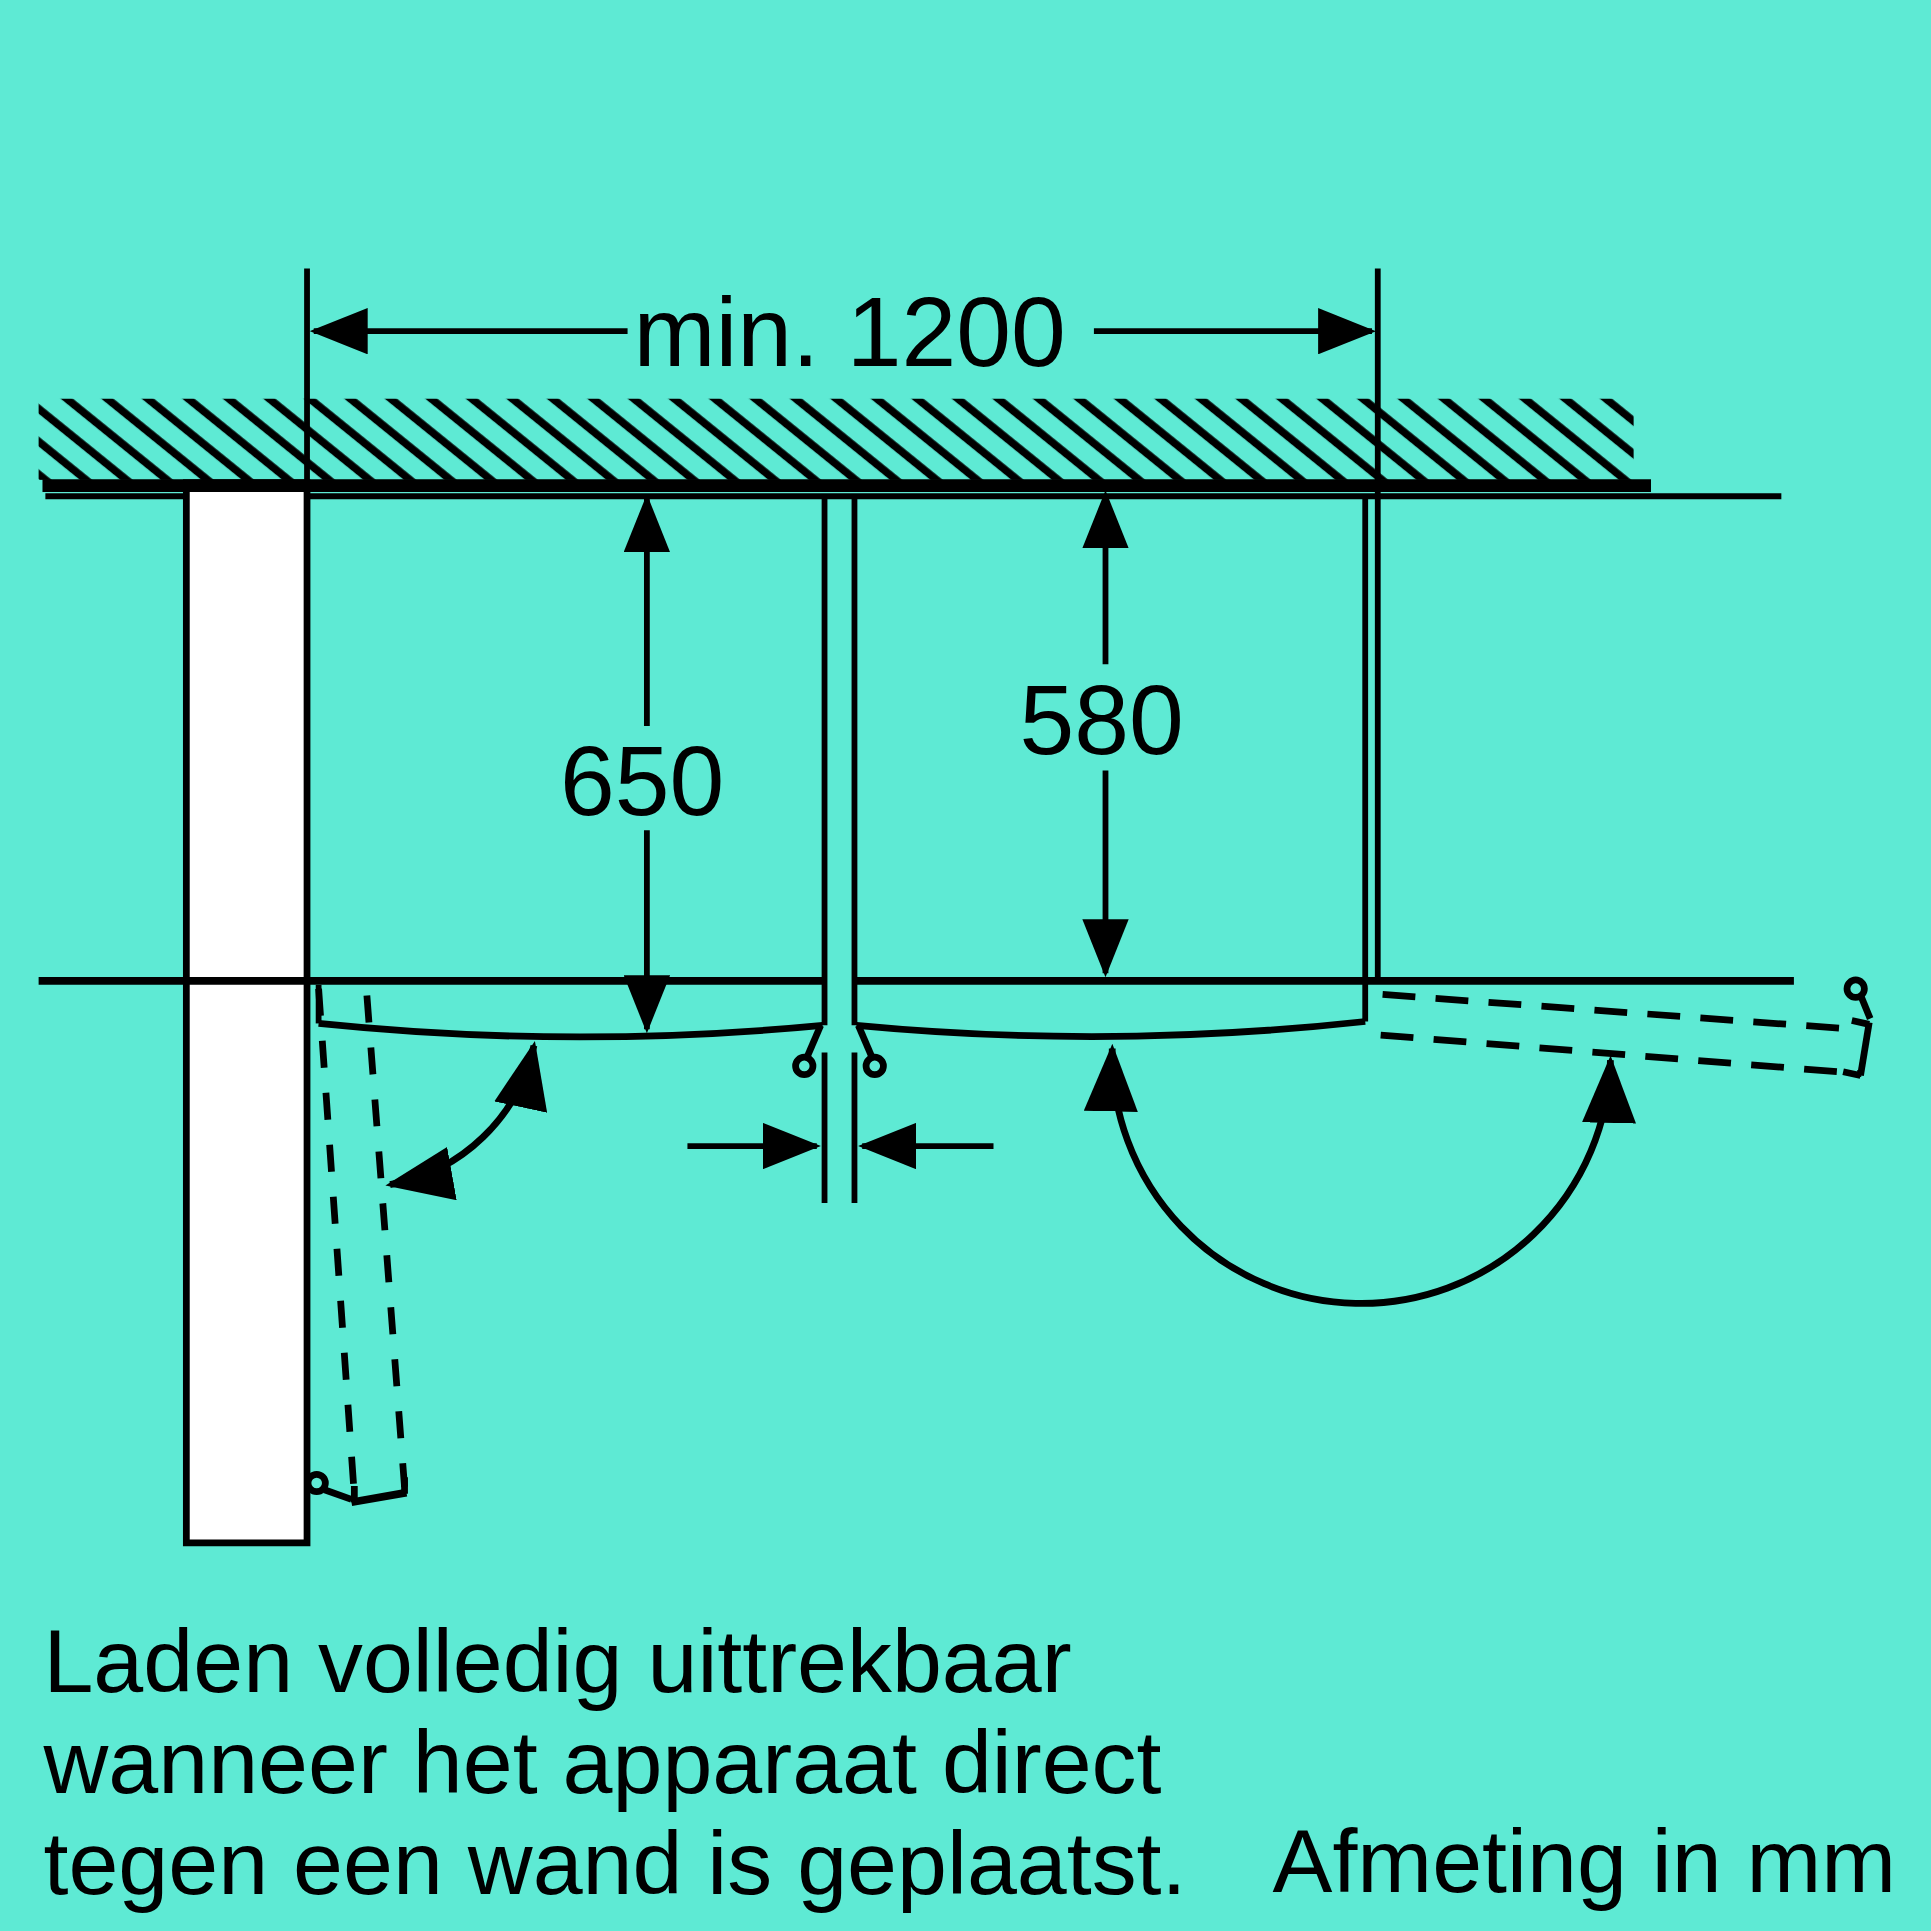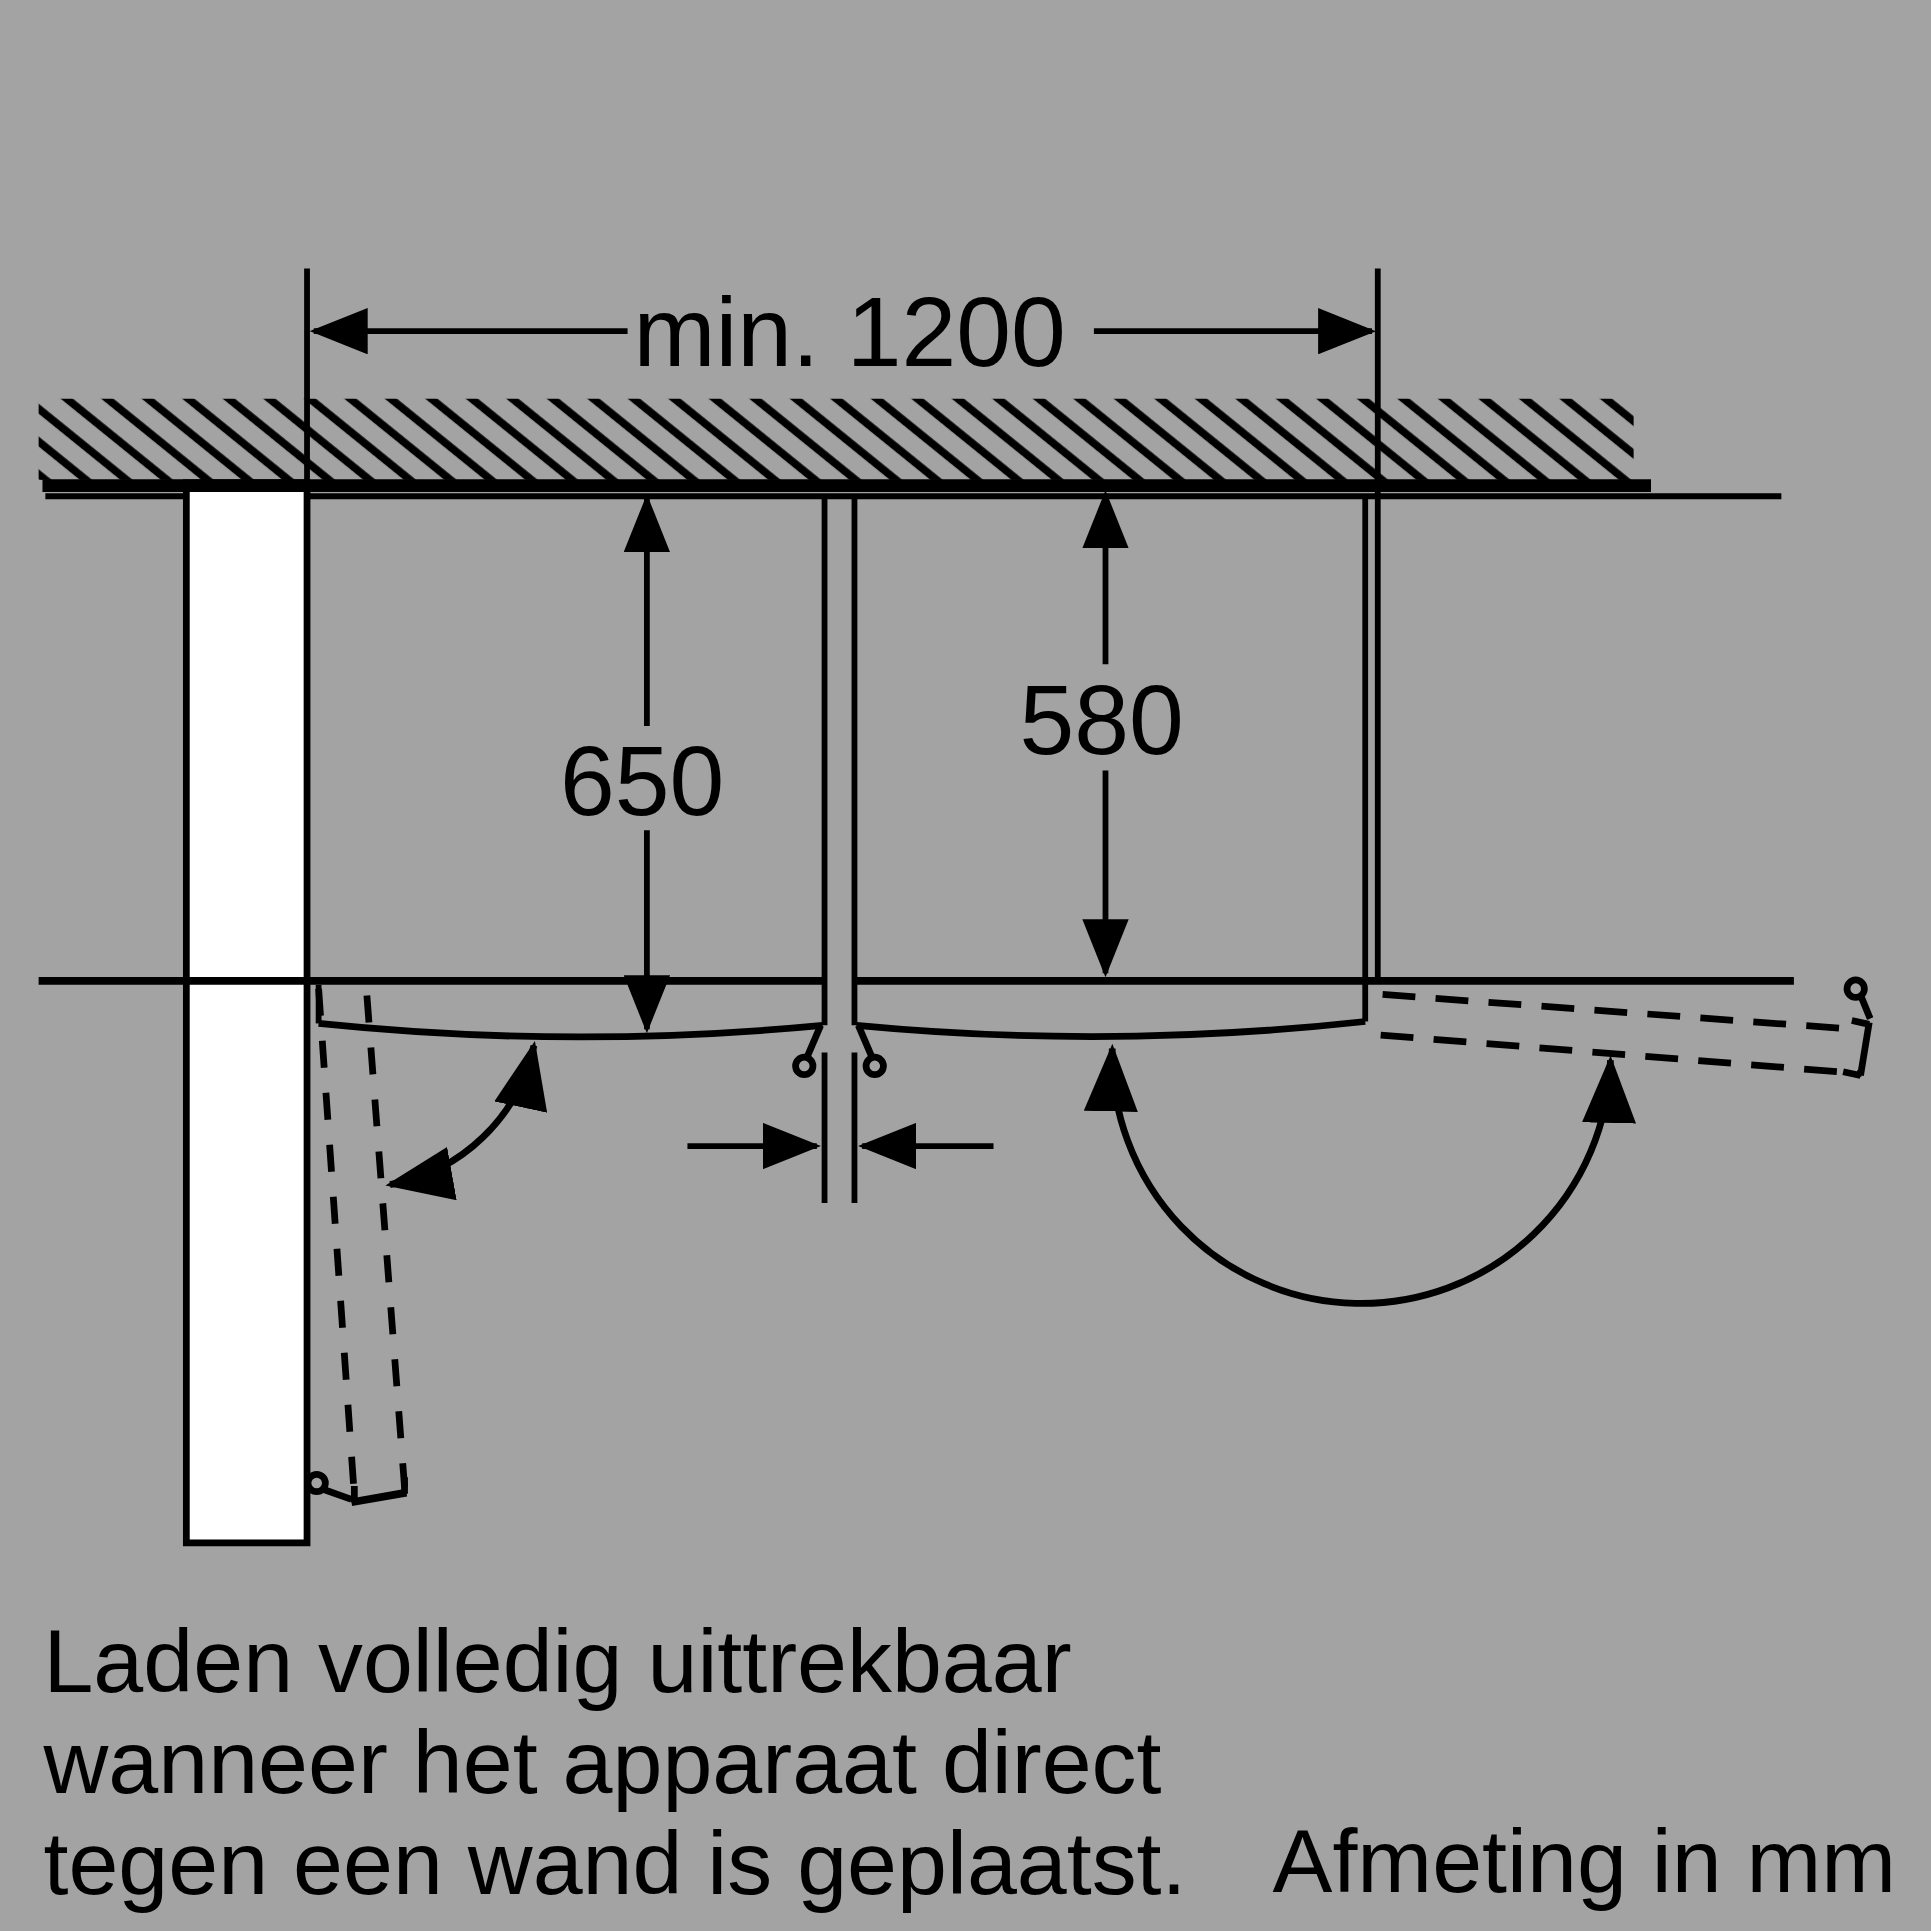--- a/index.html
+++ b/index.html
@@ -1,19 +1,19 @@
 <!DOCTYPE html>
 <html><head>
 <meta charset="utf-8">
 <style>
   html,body{margin:0;padding:0;background:#fff;}
   .canvas{
     position:relative;
     width:1931px;height:1931px;
-    background:#a3a3a3;
+    background:#5eead4;
     font-family:"Liberation Sans", sans-serif;
   }
   svg{display:block;width:1931px;height:1931px;}
   .ink{stroke:#000;fill:none;}
   text{fill:#000;stroke:none;}
   .dim-label{font-size:102px;}
   .caption{font-size:93px;}
 </style>
 </head>
 <body>

